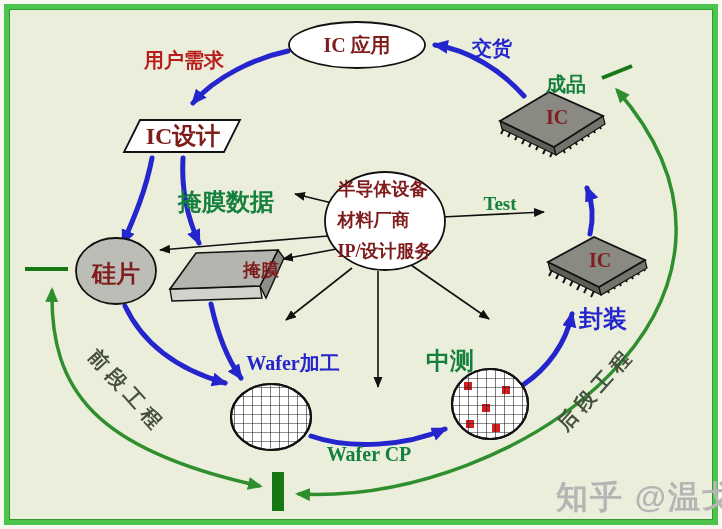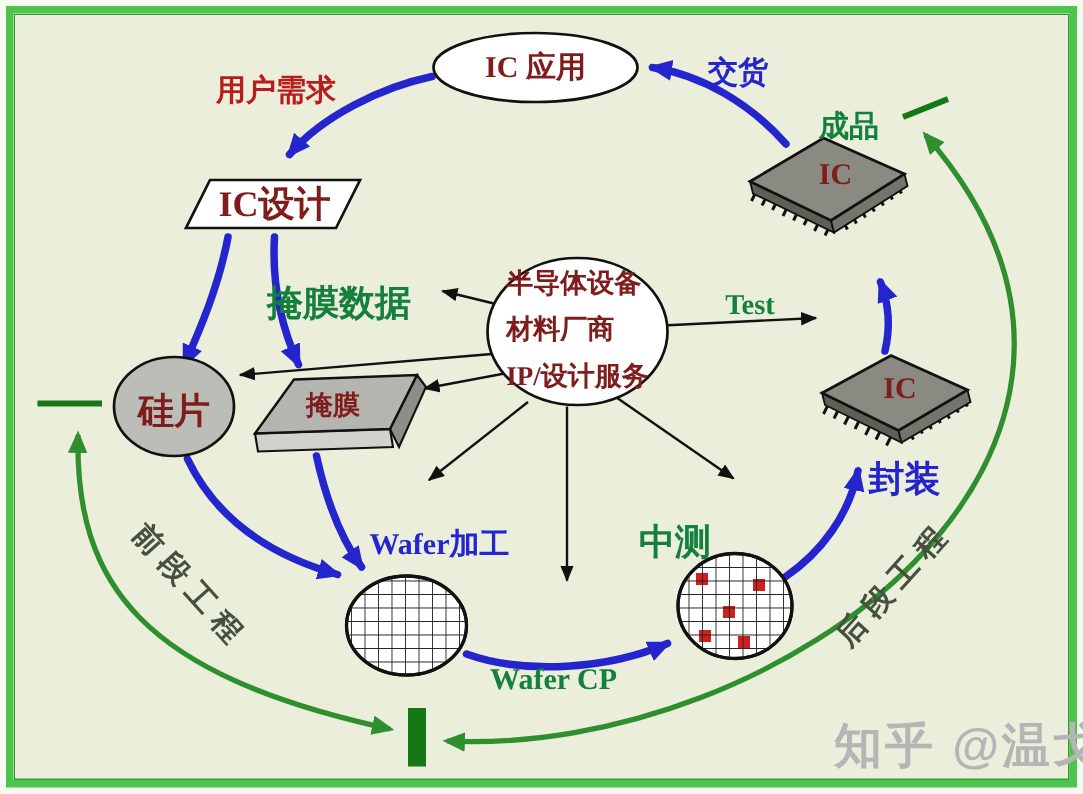--- a/index.html
+++ b/index.html
@@ -24,21 +24,21 @@
     font-weight:bold;
     z-index:5;
   }
   .black{color:#7f1d1d;}
   .navy{color:#15803d;}
   .blue{color:#2525cd;}
   .yellow{color:#b91c1c;}
   .olive{color:#45503f;}
   .f20{font-size:20px;}
   .f19{font-size:24px;}
-  .f18{font-size:18px;}
+  .f18{font-size:18px;margin-left:39px;}
   .f13{font-size:19px;}
   .center-node{
     line-height:31px;
     font-size:18px;
   }
   .rot-fwd{transform:translate(-50%,-50%) rotate(48deg); letter-spacing:6px; font-size:20px;}
   .rot-bwd{transform:translate(-50%,-50%) rotate(-48deg); letter-spacing:6px; font-size:20px;}
   .watermark{
     position:absolute;
     transform:translate(-50%,-50%);

